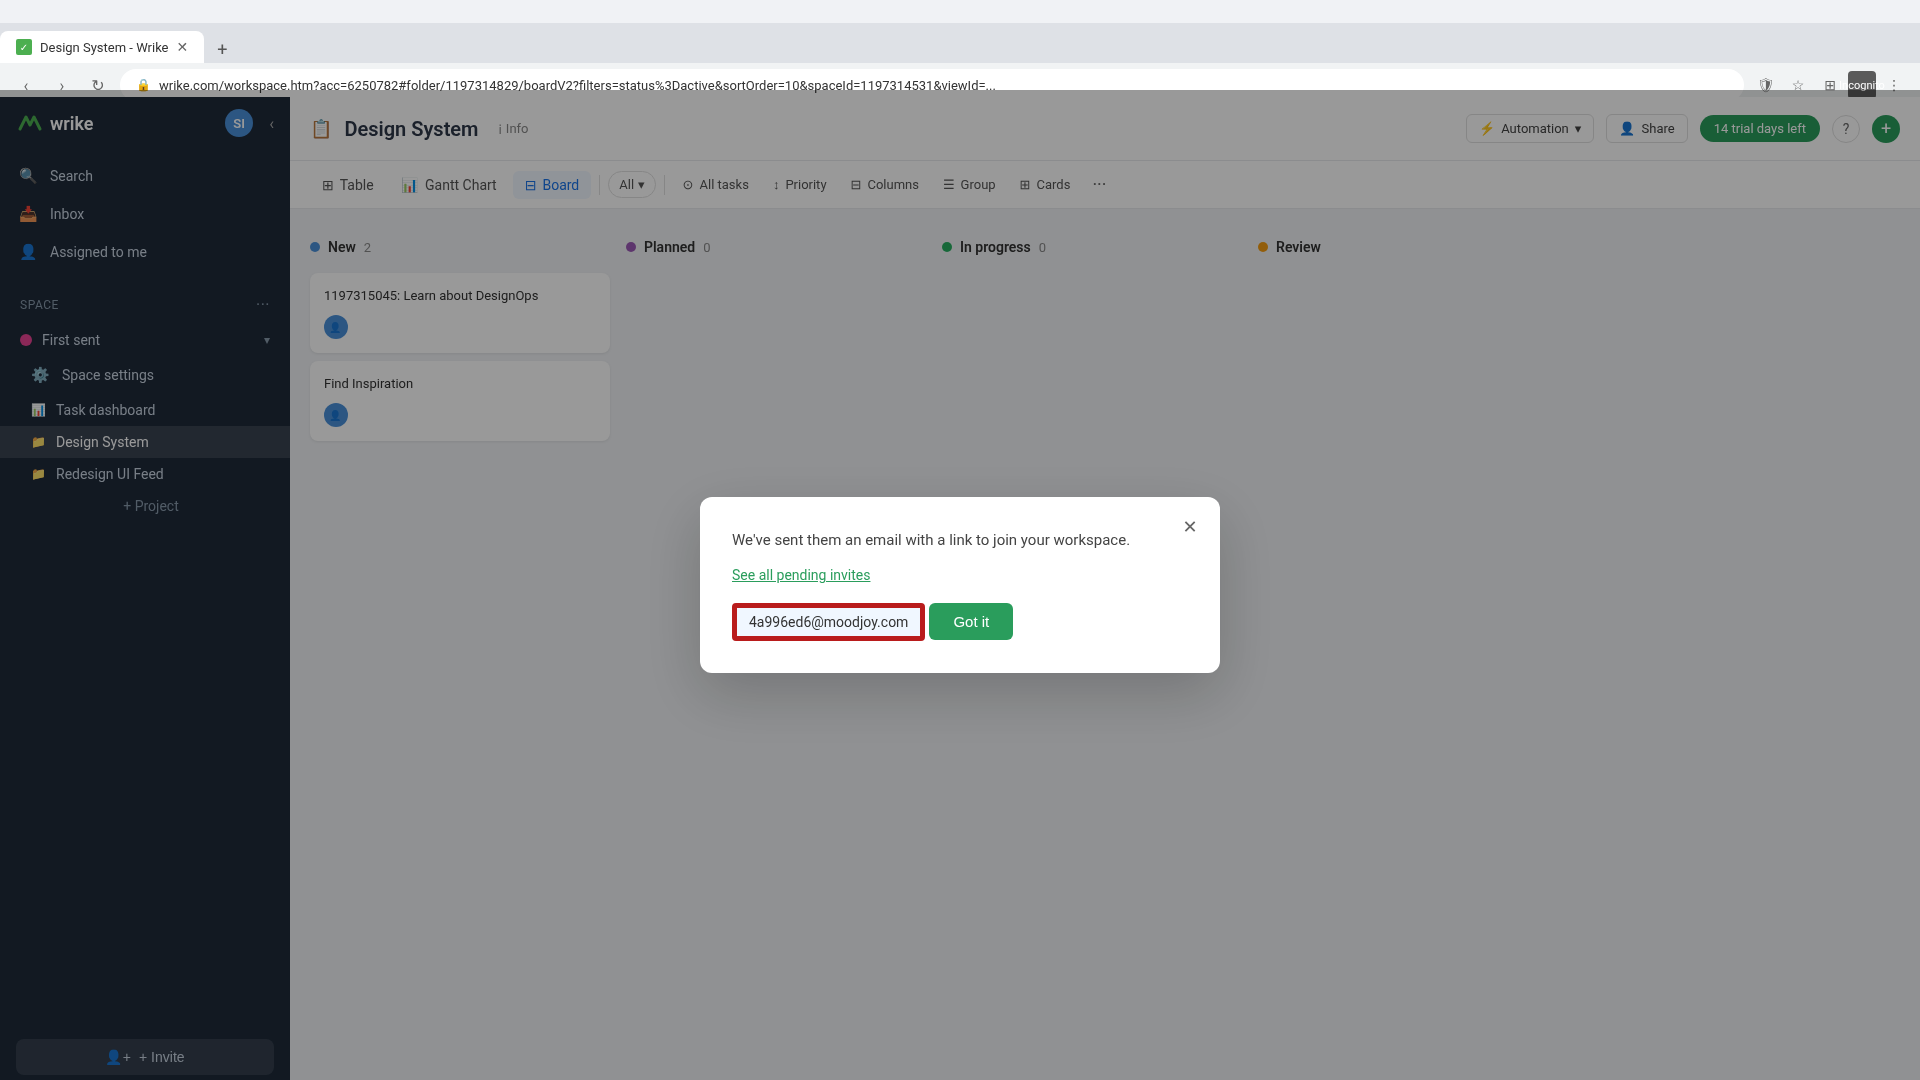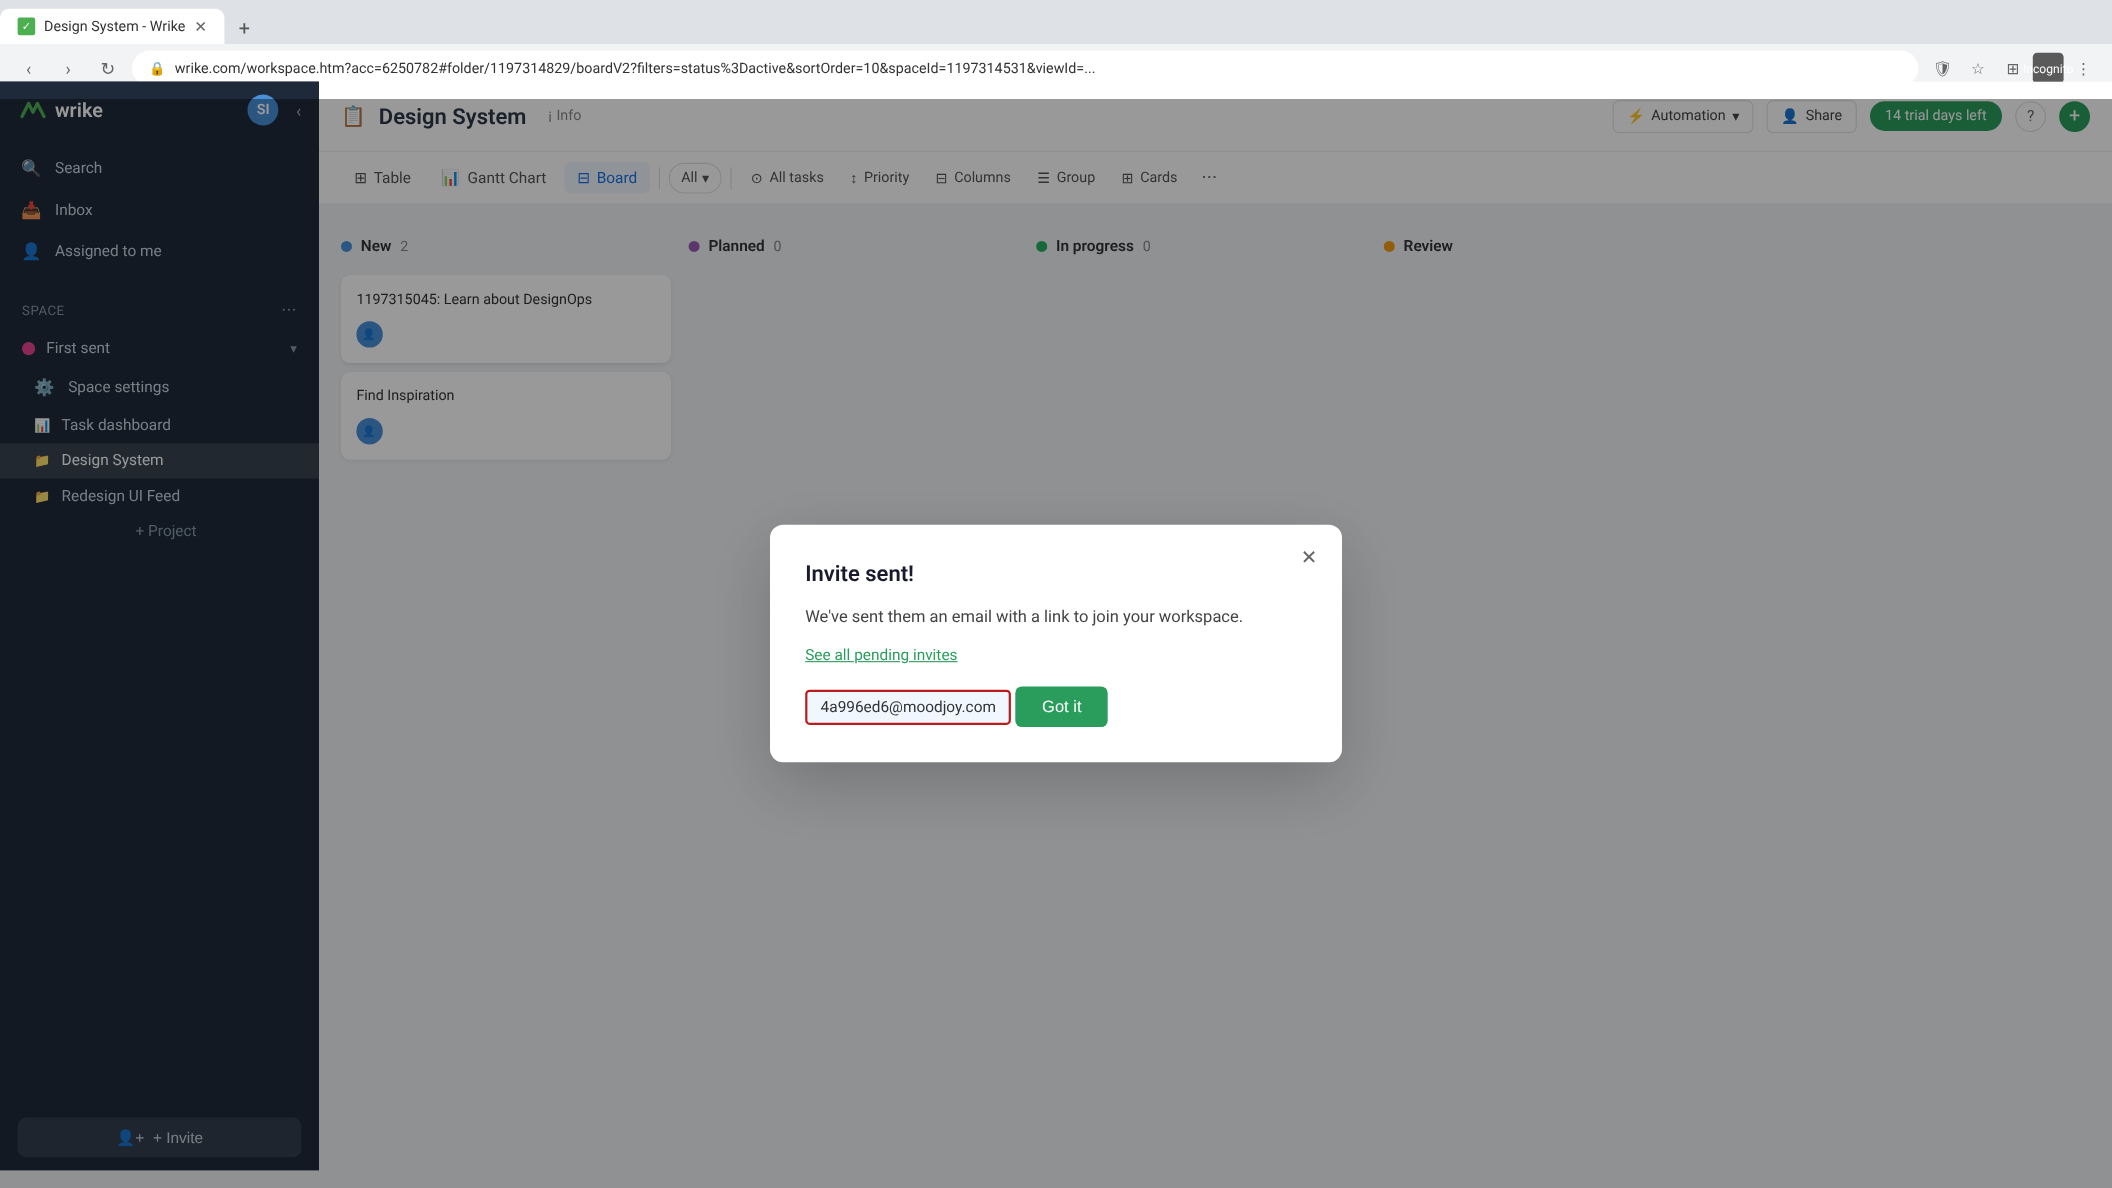--- a/index.html
+++ b/index.html
@@ -1,19 +1,19 @@
 <!DOCTYPE html>
 <html><head>
   <meta charset="utf-8">
   <style>
     * { box-sizing: border-box; margin: 0; padding: 0; }
     body { font-family: -apple-system, BlinkMacSystemFont, 'Segoe UI', Roboto, sans-serif; background: #f0f2f5; overflow: hidden; width: 1920px; height: 1080px; }
 
     
-    .browser-chrome { background: #dee1e6; width: 100%; height: 74px; display: flex; flex-direction: column; }
+    .browser-chrome { background: #dee1e6; width: 100%; height: 74px; display: flex; flex-direction: column; margin-top: 23px; }
     .tab-bar { display: flex; align-items: flex-end; padding: 8px 0 0 0; height: 40px; background: #dee1e6; }
     .tab { display: flex; align-items: center; gap: 8px; padding: 6px 16px; background: #fff; border-radius: 8px 8px 0 0; height: 32px; min-width: 200px; font-size: 13px; color: #333; }
     .tab-favicon { width: 16px; height: 16px; background: #4caf50; border-radius: 2px; display: flex; align-items: center; justify-content: center; }
     .tab-favicon::after { content: '✓'; color: white; font-size: 10px; }
     .tab-close { margin-left: auto; cursor: pointer; color: #666; font-size: 14px; }
     .new-tab-btn { width: 28px; height: 28px; display: flex; align-items: center; justify-content: center; color: #555; font-size: 18px; cursor: pointer; margin-left: 4px; }
     .nav-bar { display: flex; align-items: center; padding: 6px 12px; gap: 8px; height: 50px; background: #f1f3f4; }
     .nav-btn { width: 28px; height: 28px; display: flex; align-items: center; justify-content: center; color: #666; font-size: 16px; cursor: pointer; border-radius: 50%; }
     .address-bar { flex: 1; height: 32px; border: none; background: #fff; border-radius: 16px; padding: 0 16px; font-size: 13px; color: #333; display: flex; align-items: center; gap: 8px; }
     .address-bar-lock { color: #666; font-size: 12px; }
@@ -96,21 +96,21 @@
     .card-footer { display: flex; align-items: center; }
     .card-avatar { width: 24px; height: 24px; border-radius: 50%; background: #4a90d9; display: flex; align-items: center; justify-content: center; color: white; font-size: 10px; }
 
     
     .modal-overlay { position: fixed; top: 90px; left: 0; right: 0; bottom: 0; background: rgba(0,0,0,0.4); display: flex; align-items: center; justify-content: center; z-index: 1000; }
     .modal { background: #fff; border-radius: 12px; width: 520px; padding: 32px; position: relative; box-shadow: 0 20px 60px rgba(0,0,0,0.2); }
     .modal-close { position: absolute; top: 16px; right: 16px; width: 28px; height: 28px; display: flex; align-items: center; justify-content: center; color: #666; cursor: pointer; border-radius: 50%; font-size: 18px; }
     .modal-title { font-size: 20px; font-weight: 600; color: #1a1a2e; margin-bottom: 16px; }
     .modal-body { font-size: 15px; color: #444; margin-bottom: 16px; line-height: 1.5; }
     .modal-link { color: #2a9d5c; text-decoration: underline; cursor: pointer; font-size: 14px; display: block; margin-bottom: 20px; }
-    .modal-email-tag { display: inline-flex; align-items: center; background: #f0f7ff; border: 2px solid #b91c1c; border-radius: 4px; padding: 6px 12px; font-size: 14px; color: #333; }
+    .modal-email-tag { display: inline-flex; align-items: center; background: #f0f7ff; border: 5px solid #b91c1c; border-radius: 4px; padding: 6px 12px; font-size: 14px; color: #333; }
     .modal-btn { padding: 10px 24px; background: #2a9d5c; color: white; border: none; border-radius: 6px; font-size: 15px; font-weight: 500; cursor: pointer; }
   </style>
 </head>
 <body>
 
 <div class="browser-chrome">
   <div class="tab-bar">
     <div class="tab">
       <div class="tab-favicon"></div>
       <span>Design System - Wrike</span>
@@ -327,19 +327,18 @@
         </div>
 
       </div>
     </div>
   </div>
 </div>
 
 <div class="modal-overlay">
   <div class="modal">
     <div class="modal-close">✕</div>
-    <div class="modal-title">Invite sent!</div>
     <div class="modal-body">We've sent them an email with a link to join your workspace.</div>
     <a class="modal-link">See all pending invites</a>
     <div class="modal-email-tag">4a996ed6@moodjoy.com</div>
     <button class="modal-btn">Got it</button>
   </div>
 </div>
 
 </body></html>

